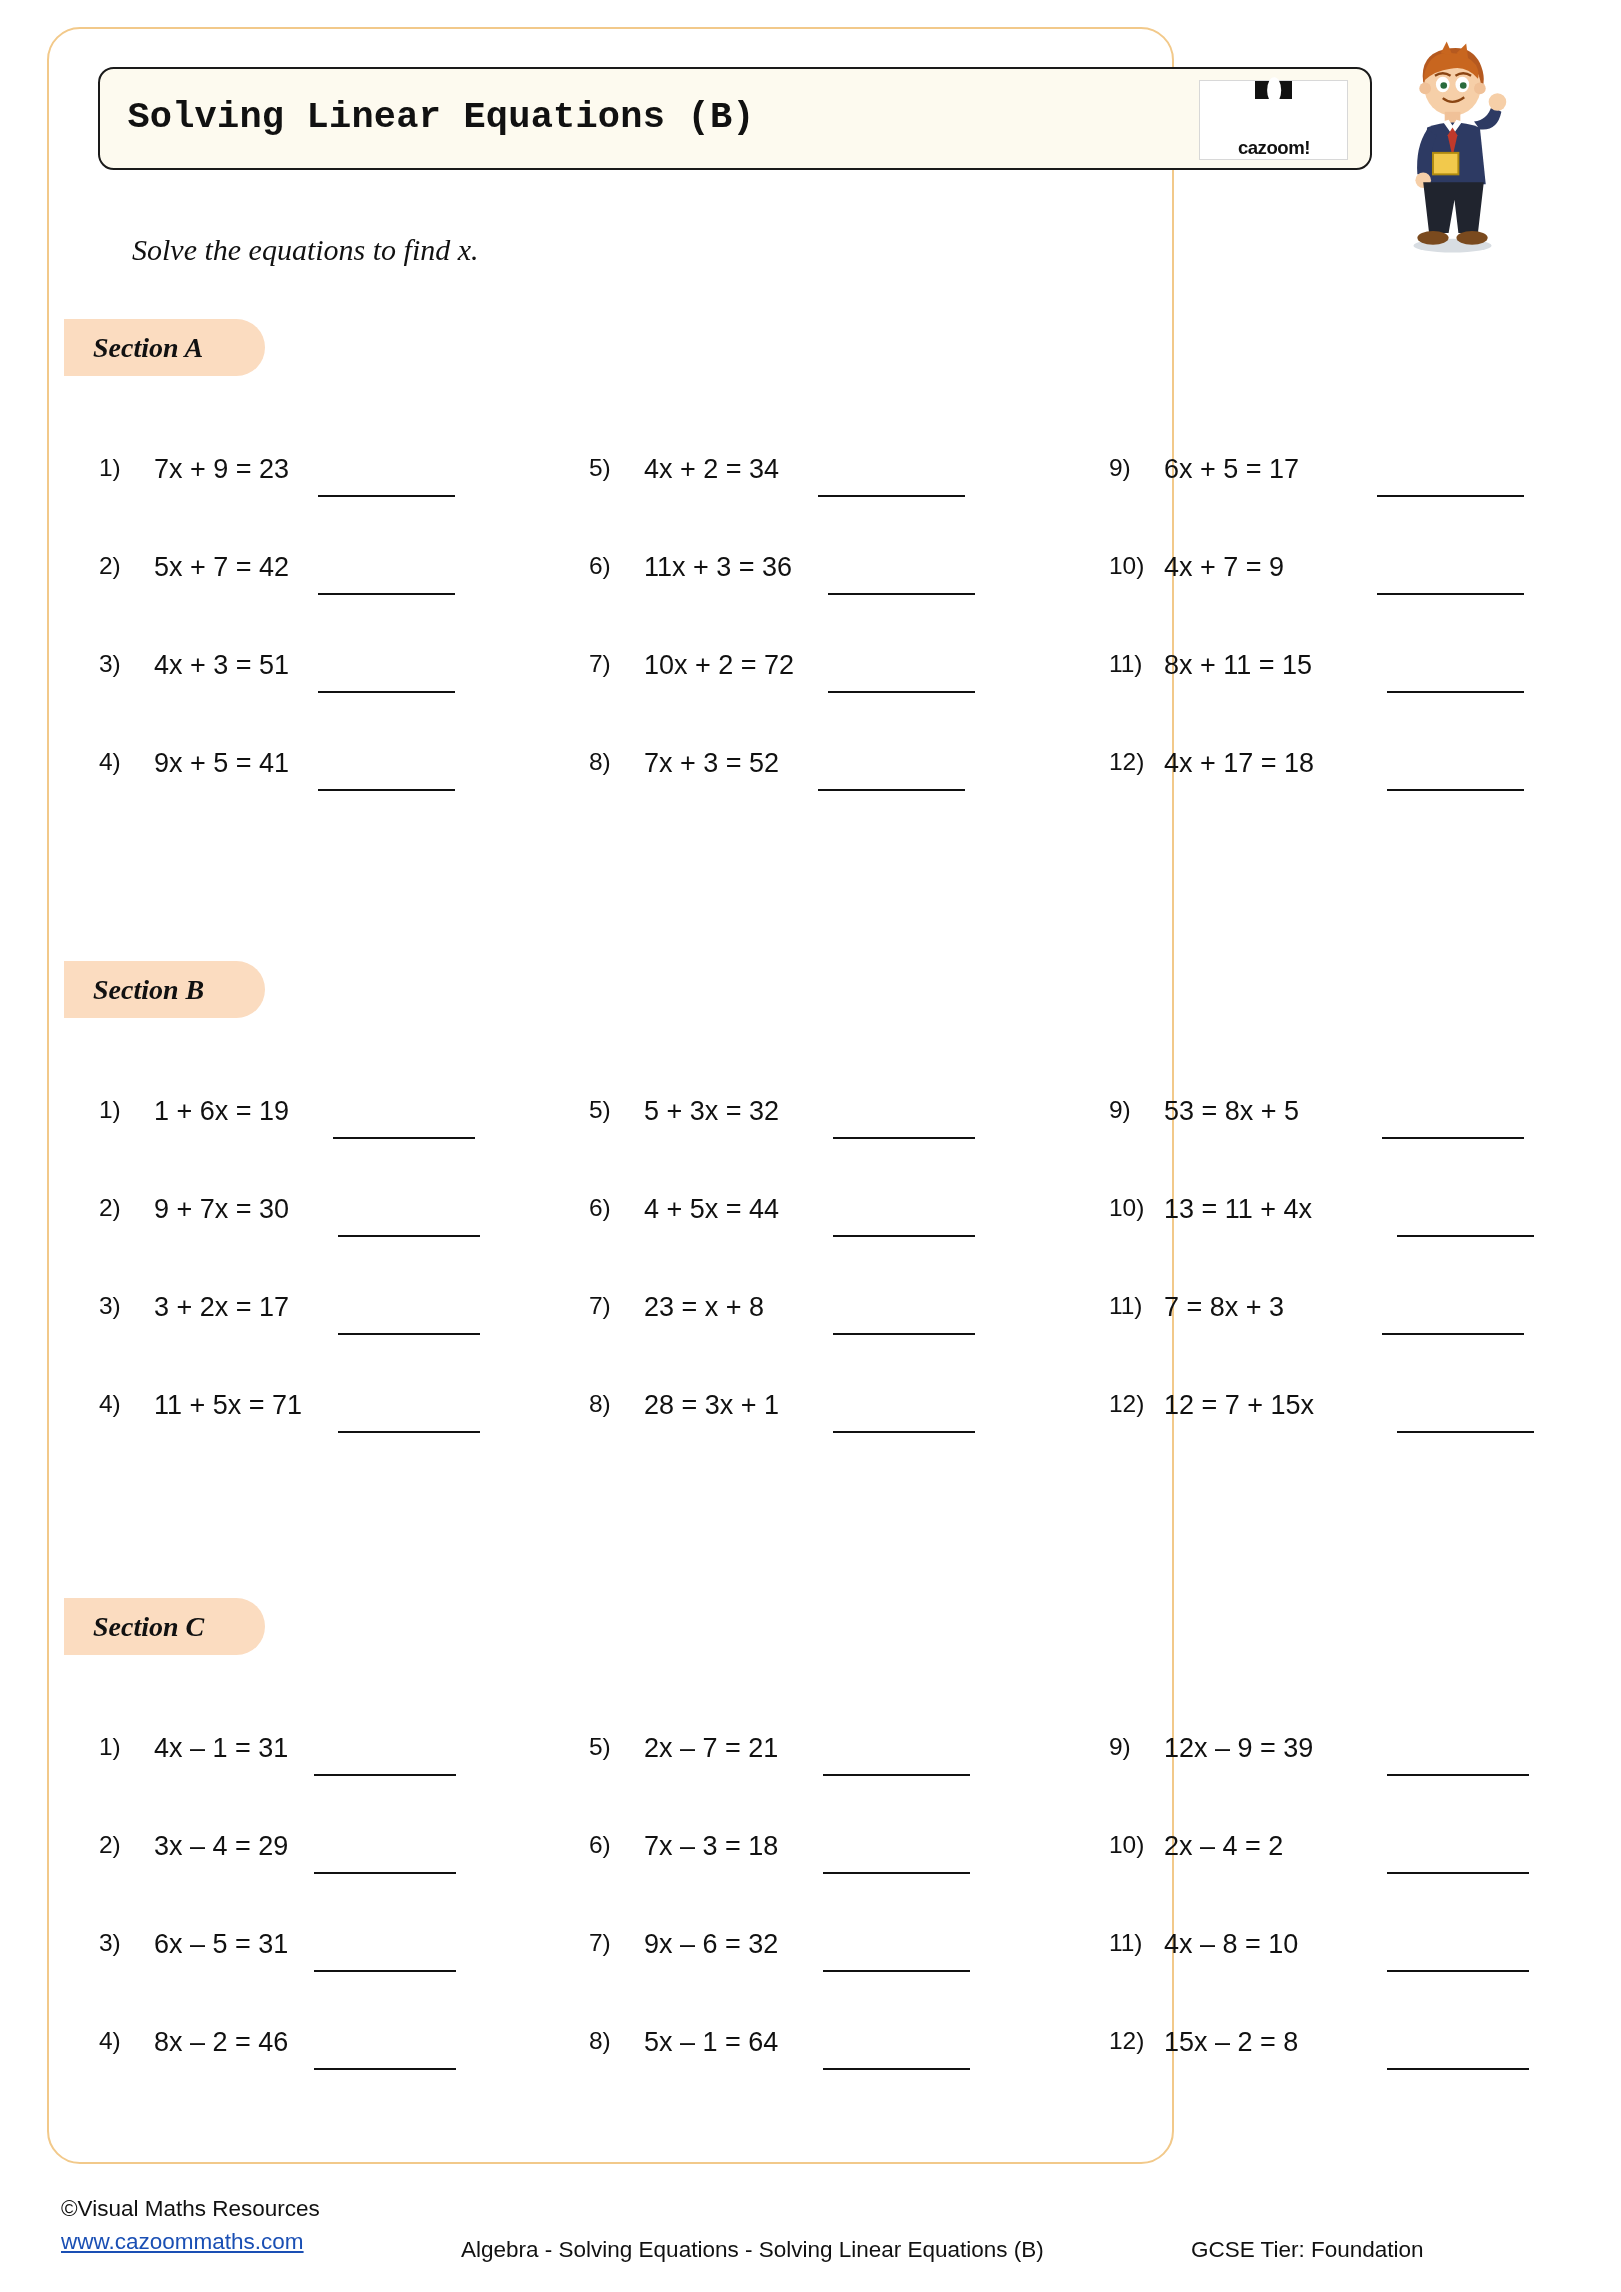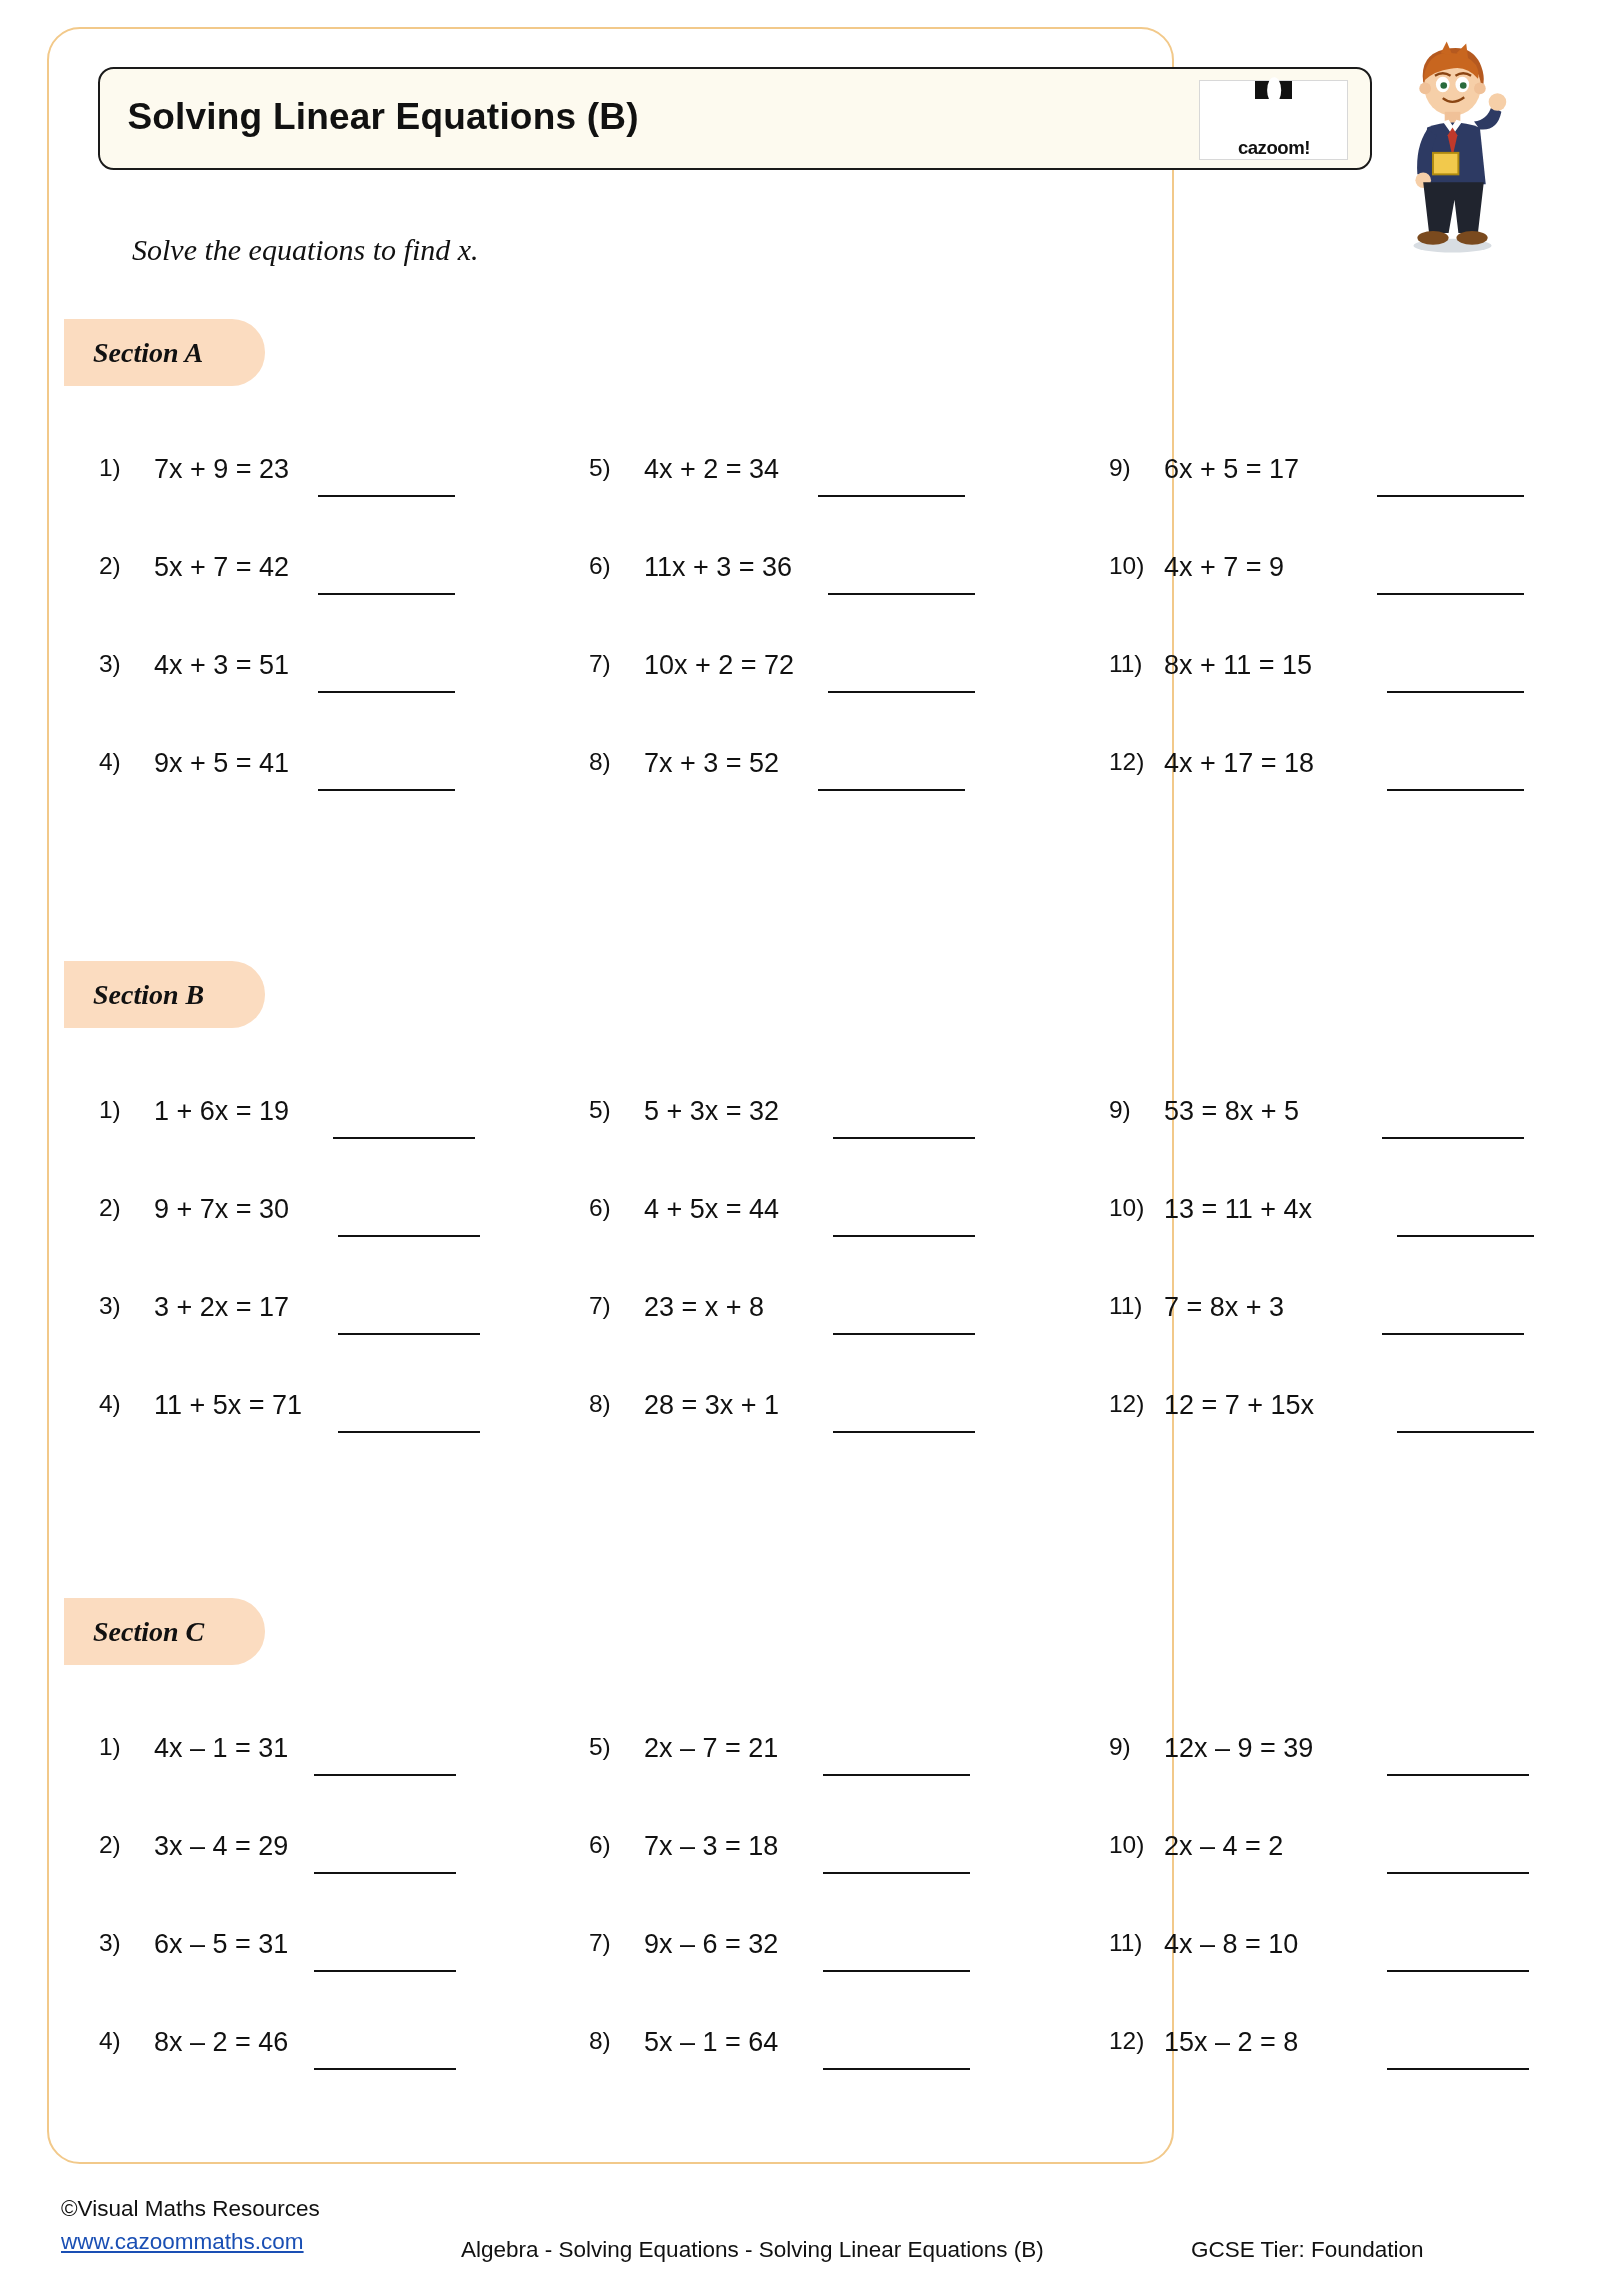--- a/index.html
+++ b/index.html
@@ -47,20 +47,21 @@
     box-sizing: border-box;
   }
   .title-text {
     position: absolute;
     left: 27.4px;
     top: 27.4px;
     font-size: 37px;
     font-weight: bold;
     color: #111;
     letter-spacing: 0.2px;
+    font-family: Liberation Mono, monospace;
   }
   .logo-box {
     position: absolute;
     right: 21.6px;
     top: 10.8px;
     width: 147px;
     height: 78px;
     background: #ffffff;
     border: 1px solid #d8d8d8;
     display: flex;
@@ -112,21 +113,21 @@
     font-style: italic;
     font-size: 30px;
     color: #111;
   }
 
   
   .section-tab {
     position: absolute;
     left: 64px;
     width: 201px;
-    height: 67px;
+    height: 57px;
     background: #fbdcc0;
     border-radius: 0 33px 33px 0;
     display: flex;
     align-items: center;
   }
   .section-tab span {
     margin-left: 29px;
     font-family: "Liberation Serif", serif;
     font-weight: bold;
     font-style: italic;

